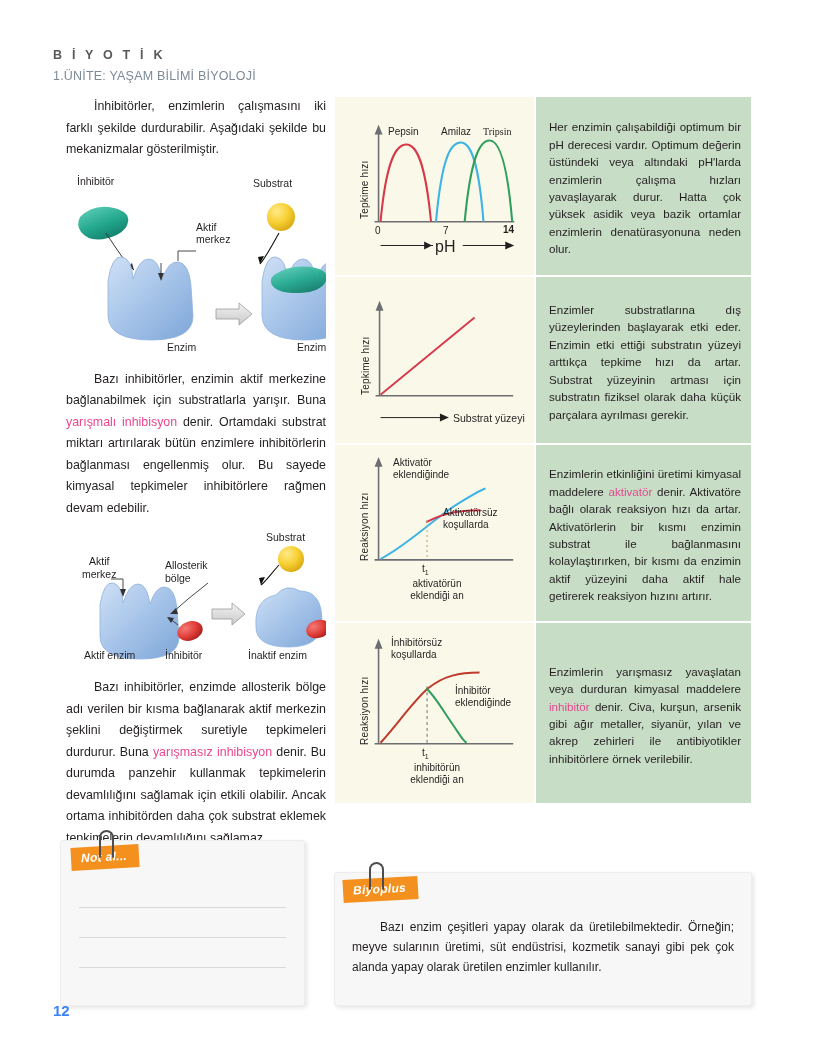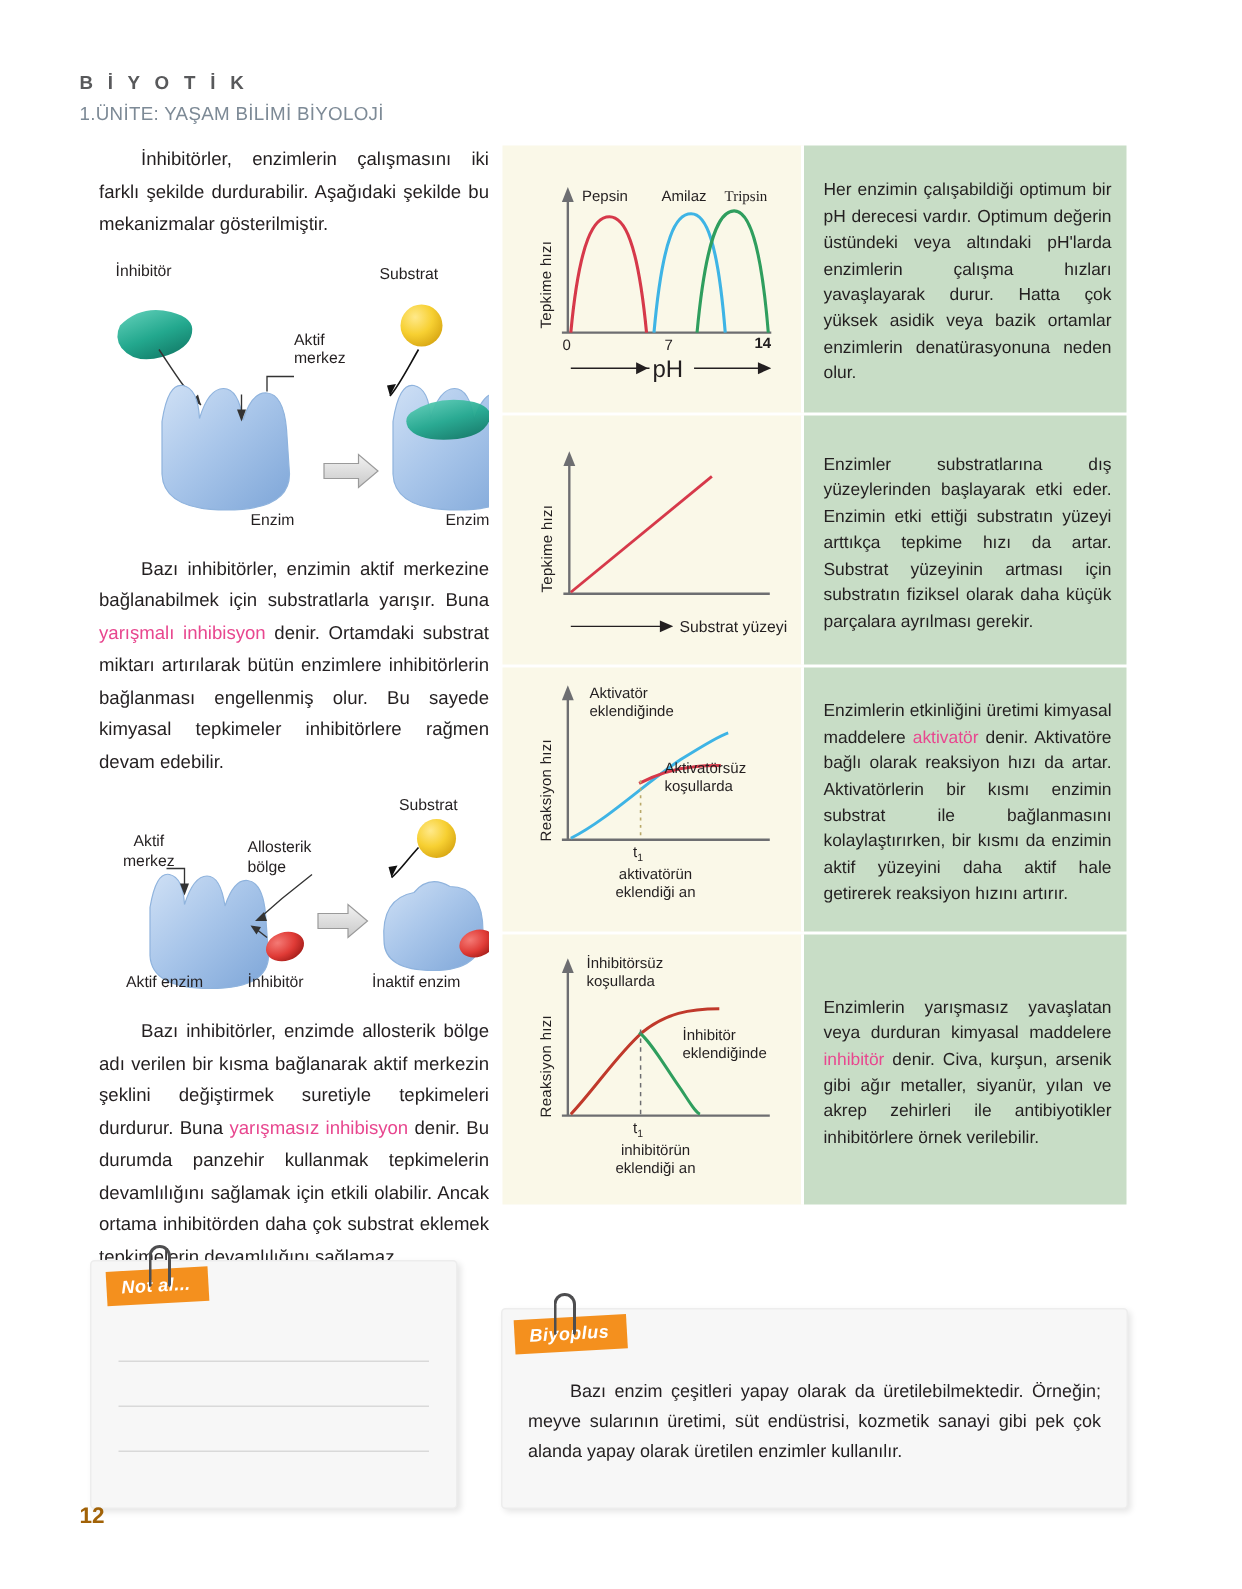--- a/index.html
+++ b/index.html
@@ -104,21 +104,21 @@
     position:absolute; left:18px; right:18px; height:1px;
     background:#d9d9d9;
   }
   #plus-text {
     position:absolute; left:17px; top:44px; right:17px;
     font-size:12px; line-height:20px; text-align:justify; text-indent:28px;
     color:#231f20;
   }
   #pageno {
     position:absolute; left:53px; top:1002px;
-    font-size:15px; font-weight:bold; color:#a16207;
+    font-size:15px; font-weight:bold; color:#3b82f6;
   }
 </style>
 </head>
 <body>
 
 <div id="header">
   <div id="brand">B İ Y O T İ K</div>
   <div id="unit">1.ÜNİTE: YAŞAM BİLİMİ BİYOLOJİ</div>
 </div>
 

